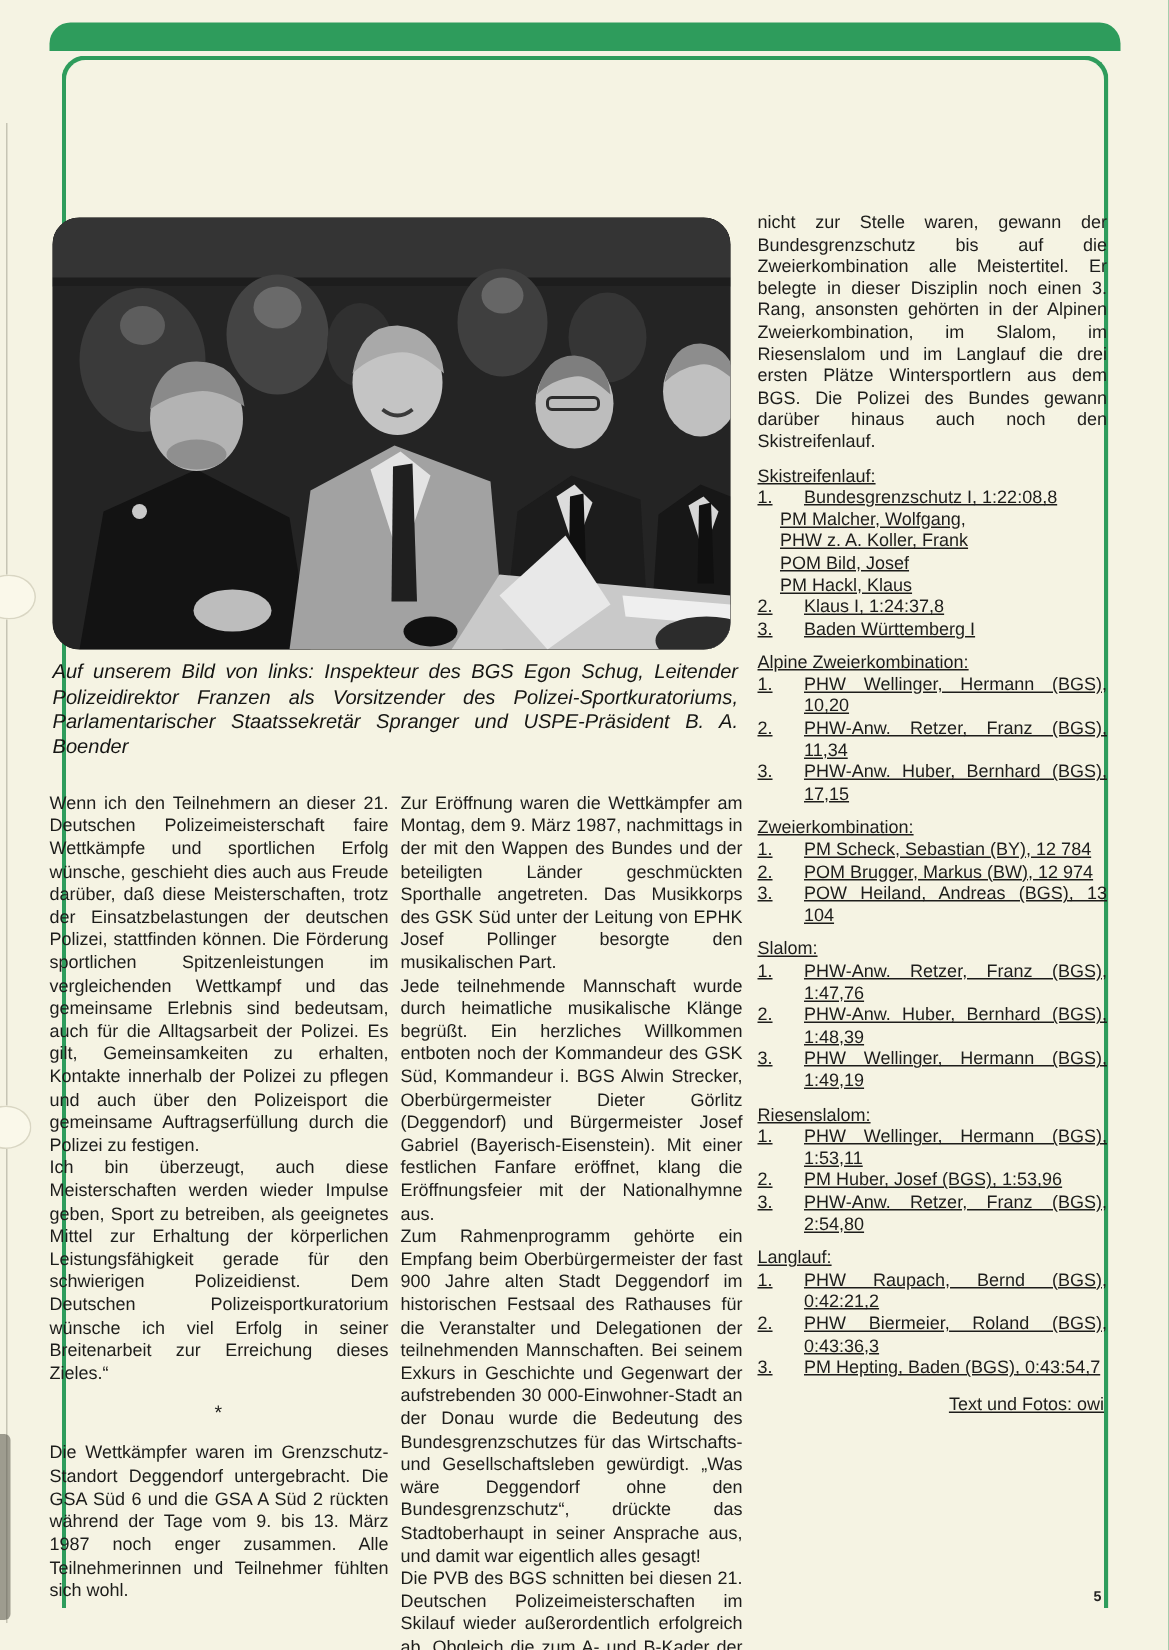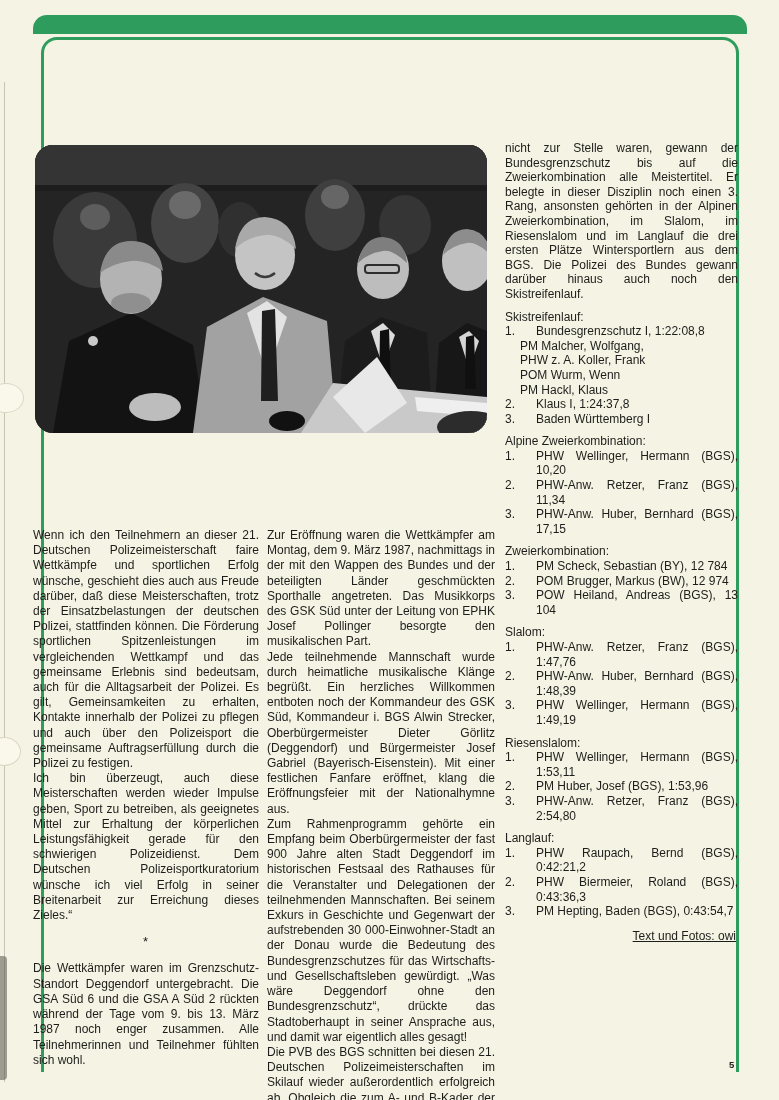--- a/index.html
+++ b/index.html
@@ -24,21 +24,21 @@
 
   
   .col{position:absolute;font-size:12px;line-height:15.2px;text-align:justify;}
   .col p{margin:0;}
   .col-left{left:33px;top:528px;width:226px;}
   .col-mid{left:267px;top:528px;width:228px;}
   .col-right{left:505px;top:141px;width:233px;line-height:14.6px;}
 
   .separator{text-align:center;margin:11px 0 12px 0;font-size:13px;letter-spacing:1px;}
 
-  .result-section{margin-top:8px;}
+  .result-section{margin-top:8px;text-decoration:underline;}
   .sec-title{margin:0;}
   .entry{display:flex;}
   .entry .num{flex:0 0 15px;}
   .entry .etext{flex:1;text-align:justify;margin-left:16px;}
   .member{margin-left:15px;text-align:left;}
   .credit{text-align:right;margin-top:10px;padding-right:2px;text-decoration:underline;}
 
   .page-number{position:absolute;left:729px;top:1059px;font-size:9.5px;font-weight:bold;color:#222;}
 
   
@@ -105,20 +105,21 @@
 
       <polygon points="266,288 298,238 452,252 452,288" fill="#c9c9c9"></polygon>
       <polygon points="298,252 342,212 372,258 330,288" fill="#e8e8e8"></polygon>
       <polygon points="380,252 452,258 452,272 382,266" fill="#efefef"></polygon>
       <ellipse cx="436" cy="282" rx="34" ry="16" fill="#2c2c2c"></ellipse>
       <ellipse cx="252,?" cy="0" rx="0" ry="0" fill="none"></ellipse>
       <ellipse cx="252" cy="276" rx="18" ry="10" fill="#111111"></ellipse>
     </svg>
   </figure>
 
+  <p class="caption">Auf unserem Bild von links: Inspekteur des BGS Egon Schug, Leitender Polizeidirektor Franzen als Vorsitzender des Polizei-Sportkuratoriums, Parlamentarischer Staatssekretär Spranger und USPE-Präsident B. A. Boender</p>
 
   <div class="col col-left">
     <p>Wenn ich den Teilnehmern an dieser 21. Deutschen Polizeimeisterschaft faire Wettkämpfe und sportlichen Erfolg wünsche, geschieht dies auch aus Freude darüber, daß diese Meisterschaften, trotz der Einsatzbelastungen der deutschen Polizei, stattfinden können. Die Förderung sportlichen Spitzenleistungen im vergleichenden Wettkampf und das gemeinsame Erlebnis sind bedeutsam, auch für die Alltagsarbeit der Polizei. Es gilt, Gemeinsamkeiten zu erhalten, Kontakte innerhalb der Polizei zu pflegen und auch über den Polizeisport die gemeinsame Auftragserfüllung durch die Polizei zu festigen.</p>
     <p>Ich bin überzeugt, auch diese Meisterschaften werden wieder Impulse geben, Sport zu betreiben, als geeignetes Mittel zur Erhaltung der körperlichen Leistungsfähigkeit gerade für den schwierigen Polizeidienst. Dem Deutschen Polizeisportkuratorium wünsche ich viel Erfolg in seiner Breitenarbeit zur Erreichung dieses Zieles.“</p>
     <div class="separator">*</div>
     <p>Die Wettkämpfer waren im Grenzschutz-Standort Deggendorf untergebracht. Die GSA Süd 6 und die GSA A Süd 2 rückten während der Tage vom 9. bis 13. März 1987 noch enger zusammen. Alle Teilnehmerinnen und Teilnehmer fühlten sich wohl.</p>
   </div>
 
   <div class="col col-mid">
     <p>Zur Eröffnung waren die Wettkämpfer am Montag, dem 9. März 1987, nachmittags in der mit den Wappen des Bundes und der beteiligten Länder geschmückten Sporthalle angetreten. Das Musikkorps des GSK Süd unter der Leitung von EPHK Josef Pollinger besorgte den musikalischen Part.</p>
@@ -131,21 +132,21 @@
     <p>nicht zur Stelle waren, gewann der Bundesgrenzschutz bis auf die Zweierkombination alle Meistertitel. Er belegte in dieser Disziplin noch einen 3. Rang, ansonsten gehörten in der Alpinen Zweierkombination, im Slalom, im Riesenslalom und im Langlauf die drei ersten Plätze Wintersportlern aus dem BGS. Die Polizei des Bundes gewann darüber hinaus auch noch den Skistreifenlauf.</p>
 
     <div class="result-section">
       <p class="sec-title">Skistreifenlauf:</p>
       <div class="entry">
         <span class="num">1.</span>
         <span class="etext">Bundesgrenzschutz I, 1:22:08,8</span>
       </div>
       <div class="member">PM Malcher, Wolfgang,</div>
       <div class="member">PHW z. A. Koller, Frank</div>
-      <div class="member">POM Wurm, Wenn</div>
+      <div class="member">POM Bild, Josef</div>
       <div class="member">PM Hackl, Klaus</div>
       <div class="entry">
         <span class="num">2.</span>
         <span class="etext">Klaus I, 1:24:37,8</span>
       </div>
       <div class="entry">
         <span class="num">3.</span>
         <span class="etext">Baden Württemberg I</span>
       </div>
     </div>

